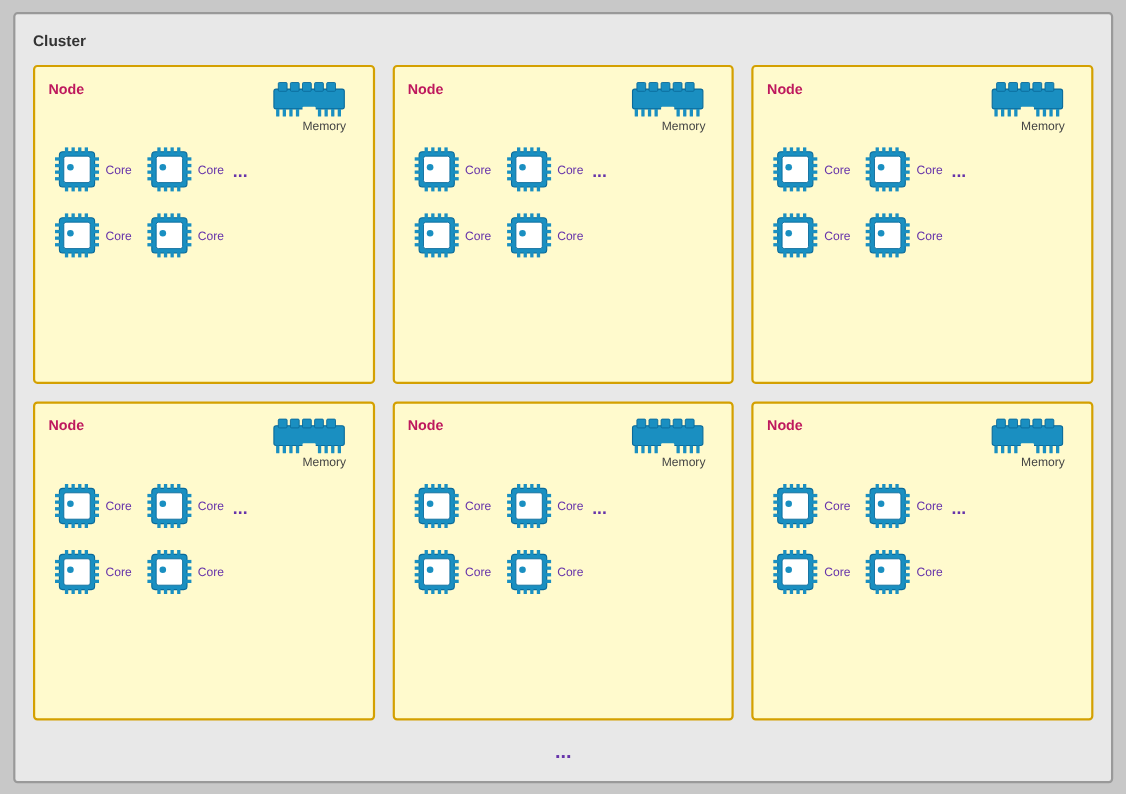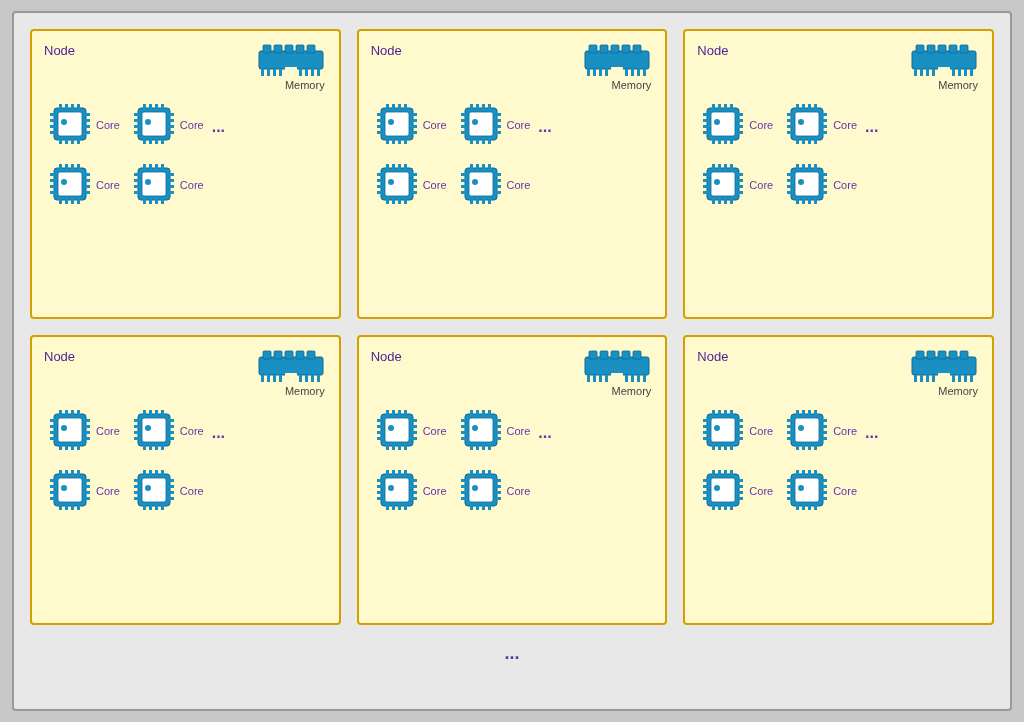--- a/index.html
+++ b/index.html
@@ -33,31 +33,31 @@
     .node-box {
       background: #fffacd;
       border: 2px solid #d4a000;
       border-radius: 4px;
       padding: 12px;
       min-height: 290px;
       position: relative;
     }
     .node-title {
       font-size: 13px;
-      font-weight: normal;
-      color: #4c1d95;
+      font-weight: bold;
+      color: #be185d;
       margin-bottom: 6px;
     }
     .memory-section {
       display: flex;
       flex-direction: column;
       align-items: flex-end;
       position: absolute;
       top: 10px;
-      right: 14px;
+      right: 24px;
     }
     .memory-chip {
       width: 68px;
       height: 36px;
       position: relative;
     }
     .memory-chip svg {
       width: 68px;
       height: 36px;
     }
@@ -107,20 +107,21 @@
       font-size: 18px;
       color: #6633aa;
       margin-top: 18px;
       font-weight: bold;
     }
   </style>
 </head>
 <body>
 
 <div class="cluster-container">
+  <div class="cluster-title">Cluster</div>
   <div class="nodes-grid">
 
     <div class="node-box">
       <div class="node-title">Node</div>
       <div class="memory-section">
         <div class="memory-chip">
           <svg viewBox="0 0 68 36" xmlns="http://www.w3.org/2000/svg">
 
             <rect x="2" y="10" width="64" height="18" rx="2" fill="#1a8fc1" stroke="#0a6a9a" stroke-width="1"></rect>
 

